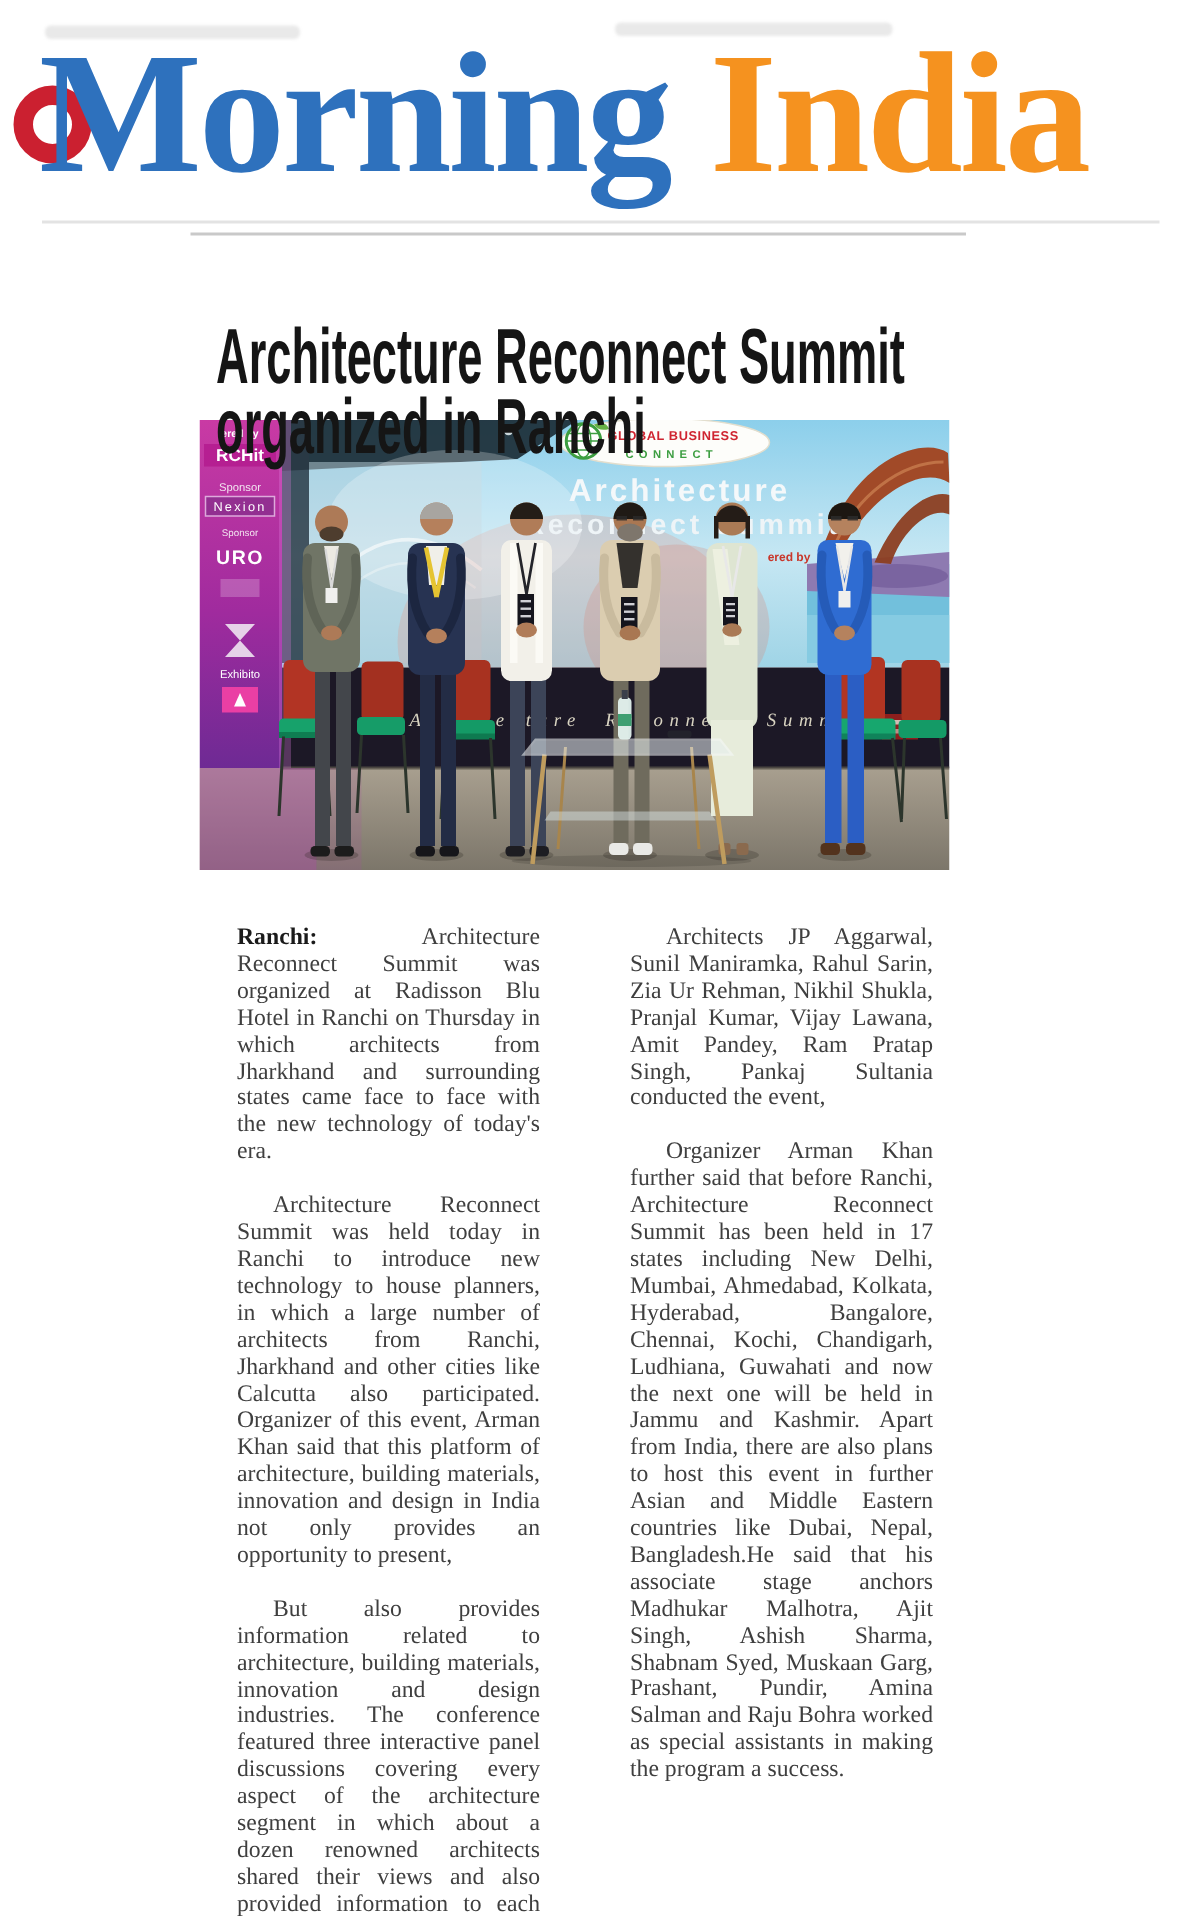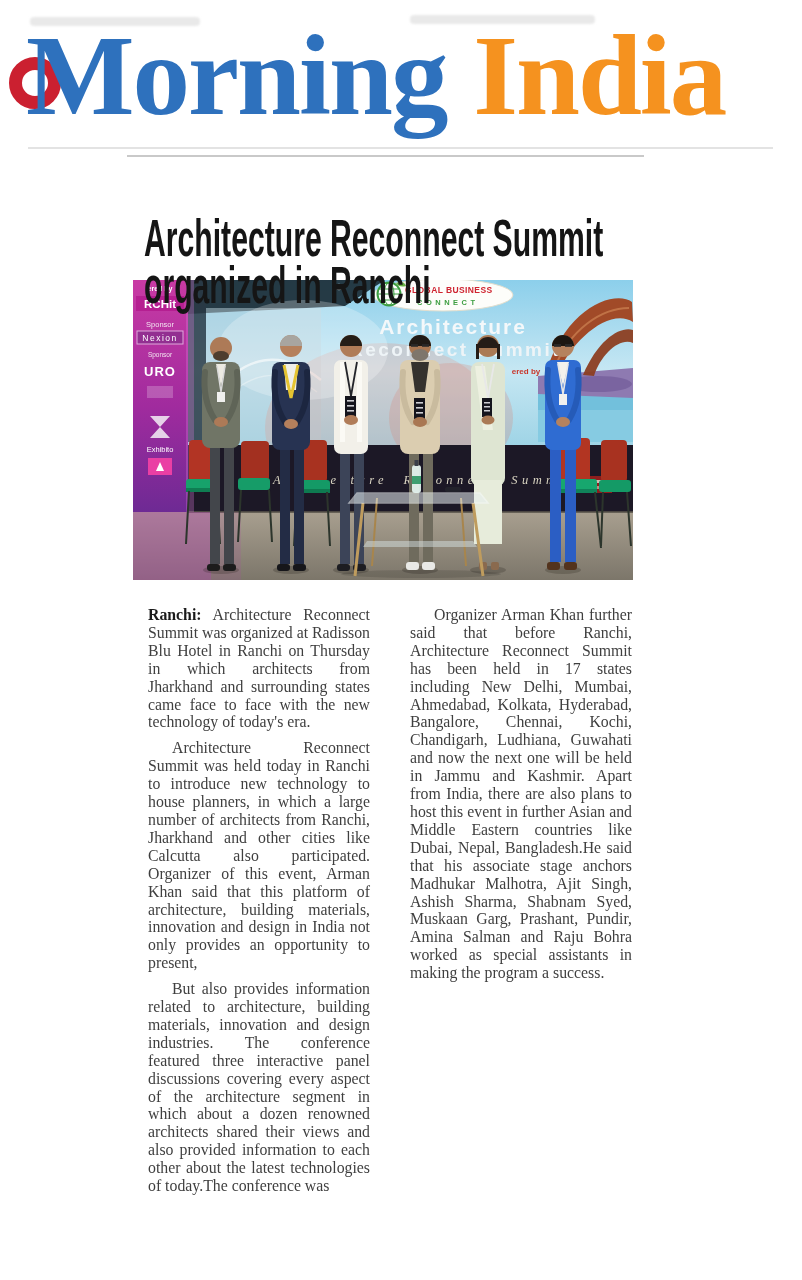--- a/index.html
+++ b/index.html
@@ -34,21 +34,21 @@
             letter-spacing:0px;}
 
   
   .photo{position:absolute;left:133px;top:280px;width:500px;height:300px;}
   .photo svg{display:block;}
 
   
   .columns{position:absolute;left:140px;top:598px;width:500px;display:flex;gap:24px;}
   .col{width:238px;font-size:15.8px;line-height:17.9px;text-align:justify;
        color:#3f3f3f;}
-  .col p{margin:8px;}
+  .col p{margin:18px;}
   .col p.ind{text-indent:24px;}
   .lead-loc{font-weight:bold;color:#1a1a1a;}
 </style>
 </head>
 <body>
 
 <div class="page">
 
   <div class="remnant r1"></div>
   <div class="remnant r2"></div>
@@ -314,17 +314,18 @@
     </svg>
   </figure>
 
   <div class="columns">
     <div class="col">
       <p><span class="lead-loc">Ranchi:</span> <span>Architecture Reconnect Summit was organized at Radisson Blu Hotel in Ranchi on Thursday in which architects from Jharkhand and surrounding states came face to face with the new technology of today's era.</span></p>
       <p class="ind">Architecture Reconnect Summit was held today in Ranchi to introduce new technology to house planners, in which a large number of architects from Ranchi, Jharkhand and other cities like Calcutta also participated. Organizer of this event, Arman Khan said that this platform of architecture, building materials, innovation and design in India not only provides an opportunity to present,</p>
       <p class="ind">But also provides information related to architecture, building materials, innovation and design industries. The conference featured three interactive panel discussions covering every aspect of the architecture segment in which about a dozen renowned architects shared their views and also provided information to each other about the latest technologies of today.The conference was</p>
     </div>
     <div class="col">
+      <p class="ind">Architects JP Aggarwal, Sunil Maniramka, Rahul Sarin, Zia Ur Rehman, Nikhil Shukla, Pranjal Kumar, Vijay Lawana, Amit Pandey, Ram Pratap Singh, Pankaj Sultania conducted the event,</p>
       <p class="ind">Organizer Arman Khan further said that before Ranchi, Architecture Reconnect Summit has been held in 17 states including New Delhi, Mumbai, Ahmedabad, Kolkata, Hyderabad, Bangalore, Chennai, Kochi, Chandigarh, Ludhiana, Guwahati and now the next one will be held in Jammu and Kashmir. Apart from India, there are also plans to host this event in further Asian and Middle Eastern countries like Dubai, Nepal, Bangladesh.He said that his associate stage anchors Madhukar Malhotra, Ajit Singh, Ashish Sharma, Shabnam Syed, Muskaan Garg, Prashant, Pundir, Amina Salman and Raju Bohra worked as special assistants in making the program a success.</p>
     </div>
   </div>
 
 </div>
 
 </body></html>

